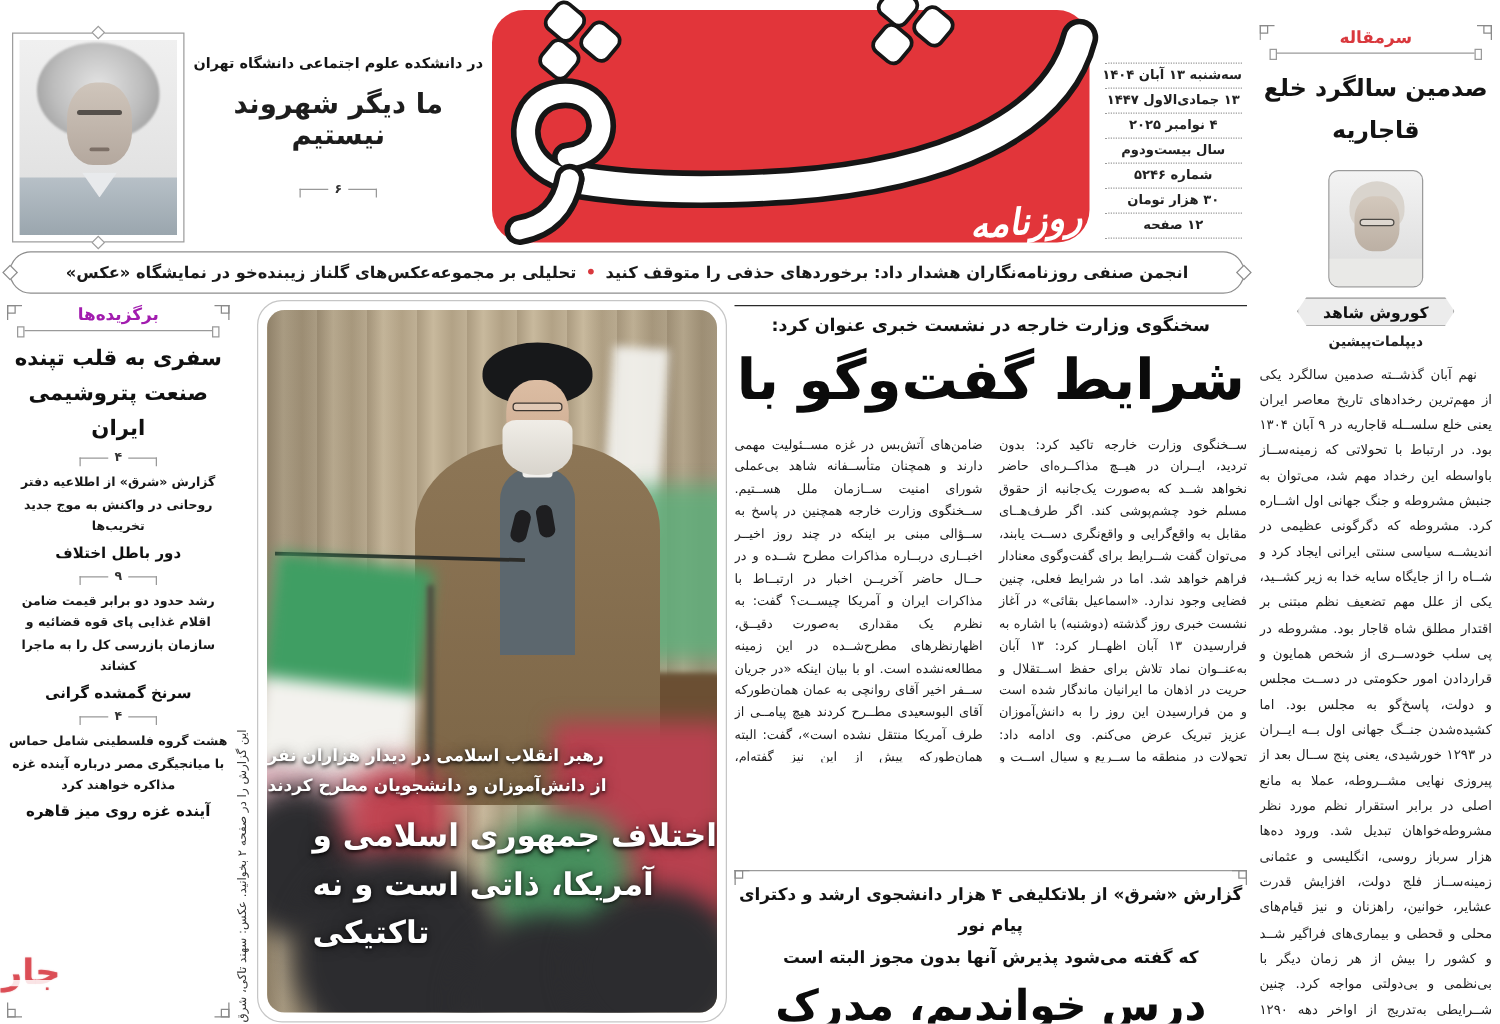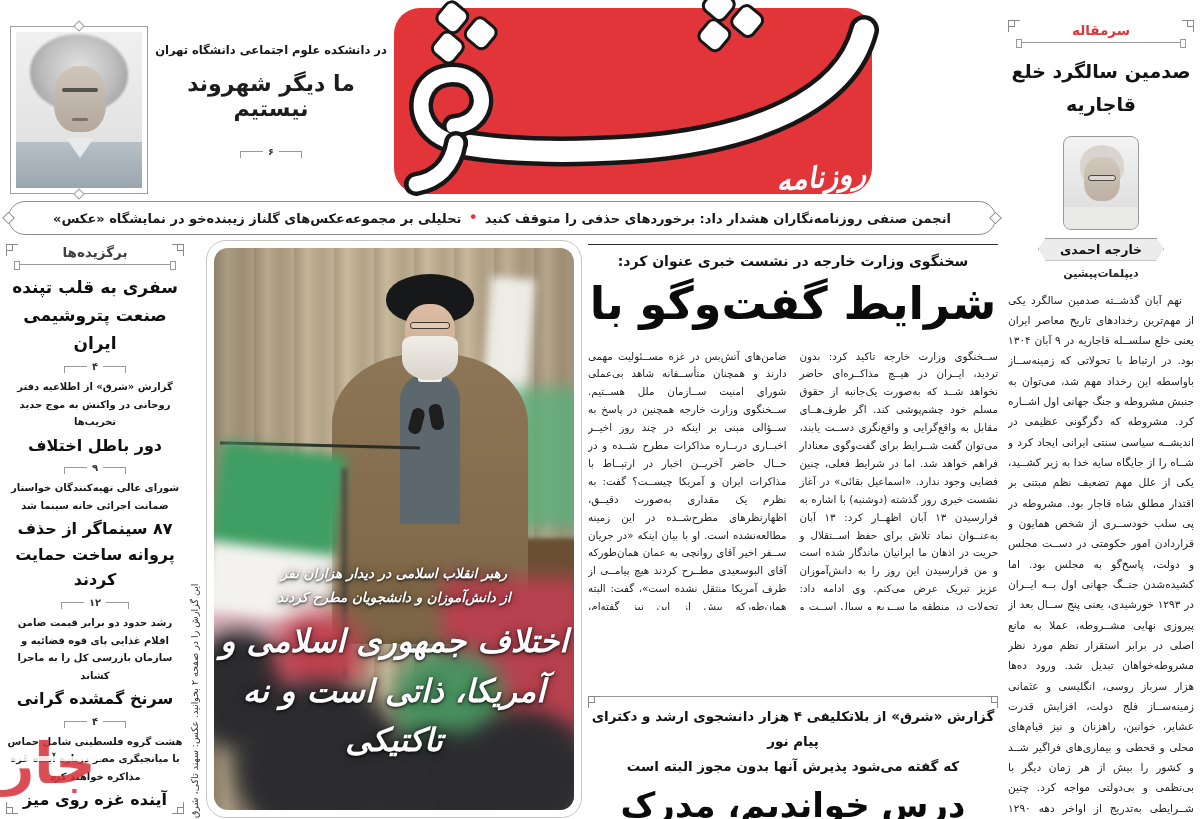--- a/index.html
+++ b/index.html
@@ -72,25 +72,25 @@
   
   .banner { position:absolute; left:8px; top:201px; width:988px; height:34px; border:1px solid #8d8d8d; border-radius:17px; display:flex; align-items:center; justify-content:center; gap:7px; font-size:13px; background:#fff; }
   .banner .cap { position:absolute; top:50%; width:9px; height:9px; border:1px solid #8d8d8d; background:#fff; transform:translateY(-50%) rotate(45deg); }
   .cap.l { left:-5px; } .cap.r { right:-5px; }
   .banner .lbl { color:#d9383d; font-weight:bold; }
   .banner .it { color:#1a1a1a; font-weight:bold; }
   .banner .dot { color:#d9383d; font-size:16px; line-height:0; }
 
   
   .hl { position:absolute; left:6px; top:244px; width:178px; height:570px; text-align:center; }
-  .hl-label { color:#404040; font-size:13.5px; font-weight:bold; }
+  .hl-label { color:#a21caf; font-size:13.5px; font-weight:bold; }
   .hl .h1 { font-size:17px; font-weight:bold; line-height:1.65; color:#101010; margin-top:8px; }
   .hl .k { font-size:10px; font-weight:bold; line-height:1.75; color:#181818; margin-top:4px; }
-  .hl .h2 { font-size:16px; font-weight:bold; line-height:1.6; color:#101010; margin-top:2px; }
-  .wm { position:absolute; left:-4px; bottom:22px; font-size:56px; font-weight:bold; color:rgba(214,48,58,.72); letter-spacing:2px; line-height:1; text-shadow:0 0 1px rgba(214,48,58,.5); }
+  .hl .h2 { font-size:12px; font-weight:bold; line-height:1.6; color:#101010; margin-top:2px; }
+  .wm { position:absolute; left:-4px; bottom:22px; font-size:28px; font-weight:bold; color:rgba(214,48,58,.72); letter-spacing:2px; line-height:1; text-shadow:0 0 1px rgba(214,48,58,.5); }
   .wm::after { content:""; position:absolute; left:-4px; right:-6px; top:20px; height:5px; background:rgba(255,255,255,.85); }
 
   
   .photo-frame { position:absolute; left:206px; top:240px; width:376px; height:578px; border:1px solid #c6c6c6; border-radius:20px; padding:7px; background:#fff; }
   .photo { position:relative; width:100%; height:100%; border-radius:14px; overflow:hidden; background:repeating-linear-gradient(90deg,#ab9b80 0px,#c8b99d 13px,#b2a286 28px,#bfb095 40px); }
   .photo .shade { position:absolute; inset:0; background:linear-gradient(90deg,rgba(60,50,35,.25),rgba(0,0,0,0) 30%,rgba(0,0,0,0) 70%,rgba(60,50,35,.2)); }
   .ph { position:absolute; }
   .turban { left:172px; top:26px; width:88px; height:50px; background:#17181a; border-radius:50% 50% 46% 46%; }
   .face2 { left:191px; top:56px; width:50px; height:56px; background:linear-gradient(#dcbda3,#cead93); border-radius:45%; }
   .glasses2 { left:196px; top:74px; width:40px; height:7px; border:1.5px solid #3c3630; border-radius:3px; background:rgba(255,255,255,.25); }
@@ -108,23 +108,23 @@
   .flagW { right:44px; top:30px; width:44px; height:150px; background:#f4f4f1; transform:rotate(4deg); filter:blur(4px); opacity:.9; }
   .flagG { right:-14px; top:140px; width:86px; height:140px; background:#5fae7b; filter:blur(8px); opacity:.85; }
   .flagR { right:-8px; top:330px; width:140px; height:170px; background:#b8414f; filter:blur(9px); }
   .blob { background:#2c2c2f; border-radius:50%; filter:blur(10px); }
   .b1 { left:20px; bottom:-40px; width:170px; height:170px; }
   .b2 { left:150px; bottom:-60px; width:150px; height:140px; }
   .b3 { right:-20px; bottom:-30px; width:140px; height:130px; }
   .b4 { left:-30px; bottom:60px; width:110px; height:120px; }
   .redblob { left:60px; bottom:110px; width:90px; height:90px; background:#bf4350; border-radius:50%; filter:blur(12px); }
   .greenblob { left:180px; bottom:40px; width:110px; height:120px; background:#49915f; border-radius:40%; filter:blur(11px); }
-  .photo-text { position:absolute; left:0; right:0; bottom:44px; text-align:center; color:#fff; text-shadow:0 1px 3px rgba(0,0,0,.85), 0 0 10px rgba(0,0,0,.5);font-style:italic; }
+  .photo-text { position:absolute; left:0; right:0; bottom:44px; text-align:left; color:#fff; text-shadow:0 1px 3px rgba(0,0,0,.85), 0 0 10px rgba(0,0,0,.5); }
   .photo-text .pk { font-size:13.5px; font-weight:bold; line-height:1.8; }
-  .photo-text .phl { margin-top:8px; font-size:32px; font-weight:bold; line-height:1.55; }
+  .photo-text .phl { margin-top:8px; font-size:25px; font-weight:bold; line-height:1.55;margin-left:36px; }
   .vcap { position:absolute; left:189px; top:584px; height:232px; width:15px; writing-mode:vertical-rl; transform:rotate(180deg); font-size:9.5px; color:#333; white-space:nowrap; }
 
   
   .lead { position:absolute; left:588px; top:244px; width:410px; text-align:center; border-top:1px solid #2a2a2a; padding-top:8px; }
   .lead .kicker { font-size:14px; font-weight:bold; color:#141414; }
   .lead .hl1 { margin-top:6px; font-size:45px; font-weight:bold; line-height:1.3; color:#0b0b0b; letter-spacing:-1px; }
   .lead-cols { display:flex; flex-direction:row; gap:13px; margin-top:14px; height:262px; overflow:hidden; text-align:justify; }
   .lead-cols .col { flex:1; font-size:10.3px; line-height:1.74; color:#1d1d1d; }
 
   .divider { position:absolute; left:588px; top:696px; width:410px; height:1px; background:#9a9a9a; }
@@ -177,34 +177,43 @@
       <path d="M 470 22 C 452 92 362 132 238 141 C 160 146 104 143 62 135" fill="none" stroke="#161616" stroke-width="30" stroke-linecap="round"></path>
       <path d="M 470 22 C 452 92 362 132 238 141 C 160 146 104 143 62 135" fill="none" stroke="#ffffff" stroke-width="21" stroke-linecap="round"></path>
       <path d="M 62 135 C 30 128 20 100 32 80 C 44 62 74 62 84 80 C 93 97 83 116 60 118" fill="none" stroke="#161616" stroke-width="24" stroke-linecap="round"></path>
       <path d="M 62 135 C 30 128 20 100 32 80 C 44 62 74 62 84 80 C 93 97 83 116 60 118" fill="none" stroke="#ffffff" stroke-width="15" stroke-linecap="round"></path>
       <path d="M 62 135 C 58 158 44 172 22 176" fill="none" stroke="#161616" stroke-width="24" stroke-linecap="round"></path>
       <path d="M 62 135 C 58 158 44 172 22 176" fill="none" stroke="#ffffff" stroke-width="15" stroke-linecap="round"></path>
     </svg>
     <div class="ruzname">روزنامه</div>
   </div>
 
+  <div class="dateline">
+    <div class="row">سه‌شنبه ۱۳ آبان ۱۴۰۴</div>
+    <div class="row">۱۳ جمادی‌الاول ۱۴۴۷</div>
+    <div class="row">۴ نوامبر ۲۰۲۵</div>
+    <div class="row">سال بیست‌ودوم</div>
+    <div class="row">شماره ۵۲۴۶</div>
+    <div class="row">۳۰ هزار تومان</div>
+    <div class="row">۱۲ صفحه</div>
+  </div>
 
   <div class="editorial">
     <div class="corn tl" style="left:0;top:0"></div>
     <div class="corn tr" style="right:0;top:0"></div>
     <div class="ed-label">سرمقاله</div>
     <div class="rule-hook"></div>
     <div class="ed-title">صدمین سالگرد خلع قاجاریه</div>
     <div class="ed-photo">
       <div class="bald"></div>
         <div class="eface"></div>
         <div class="egl"></div>
         <div class="eshirt"></div>
     </div>
-    <div class="ed-name">خارجه احمدی</div>
+    <div class="ed-name">کوروش شاهد</div>
     <div class="ed-role">دیپلمات‌پیشین</div>
     <div class="ed-body">
       <p>نهم آبان گذشــته صدمین سالگرد یکی از مهم‌ترین رخدادهای تاریخ معاصر ایران یعنی خلع سلســله قاجاریه در ۹ آبان ۱۳۰۴ بود. در ارتباط با تحولاتی که زمینه‌ســاز باواسطه این رخداد مهم شد، می‌توان به جنبش مشروطه و جنگ جهانی اول اشــاره کرد. مشروطه که دگرگونی عظیمی در اندیشــه سیاسی سنتی ایرانی ایجاد کرد و شــاه را از جایگاه سایه خدا به زیر کشــید، یکی از علل مهم تضعیف نظم مبتنی بر اقتدار مطلق شاه قاجار بود. مشروطه در پی سلب خودســری از شخص همایون و قراردادن امور حکومتی در دســت مجلس و دولت، پاسخ‌گو به مجلس بود. اما کشیده‌شدن جنــگ جهانی اول بــه ایــران در ۱۲۹۳ خورشیدی، یعنی پنج ســال بعد از پیروزی نهایی مشــروطه، عملا به مانع اصلی در برابر استقرار نظم مورد نظر مشروطه‌خواهان تبدیل شد. ورود ده‌ها هزار سرباز روسی، انگلیسی و عثمانی زمینه‌ســاز فلج دولت، افزایش قدرت عشایر، خوانین، راهزنان و نیز قیام‌های محلی و قحطی و بیماری‌های فراگیر شــد و کشور را بیش از هر زمان دیگر با بی‌نظمی و بی‌دولتی مواجه کرد. چنین شــرایطی به‌تدریج از اواخر دهه ۱۲۹۰ خورشــیدی موجب شد تا تشکیل یــک «دولــت مقتــدر» در دســتور کار طیف متنوعی از نخبگان سیاسی قرار گیرد.</p>
 
     </div>
   </div>
 
   <div class="banner">
     <span class="cap l"></span>
     <span class="cap r"></span>
@@ -225,27 +234,20 @@
       <div class="h1">سفری به قلب تپنده صنعت پتروشیمی ایران</div>
       <div class="pgmark">
           <span>۴</span>
         </div>
     </div>
     <div>
       <div class="k">گزارش «شرق» از اطلاعیه دفتر روحانی در واکنش به موج جدید تخریب‌ها</div>
       <div class="h2">دور باطل اختلاف</div>
       <div class="pgmark">
           <span>۹</span>
-        </div>
-    </div>
-    <div>
-      <div class="k">شورای عالی تهیه‌کنندگان خواستار ضمانت اجرائی خانه سینما شد</div>
-      <div class="h2">۸۷ سینماگر از حذف پروانه ساخت حمایت کردند</div>
-      <div class="pgmark">
-          <span>۱۲</span>
         </div>
     </div>
     <div>
       <div class="k">رشد حدود دو برابر قیمت ضامن اقلام غذایی پای قوه قضائیه و سازمان بازرسی کل را به ماجرا کشاند</div>
       <div class="h2">سرنخ گمشده گرانی</div>
       <div class="pgmark">
           <span>۴</span>
         </div>
     </div>
     <div>

